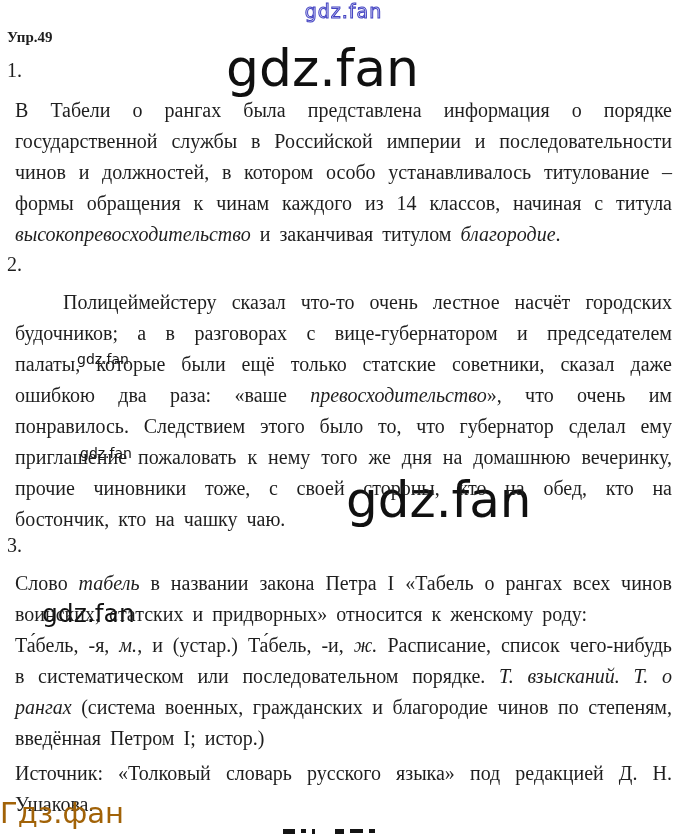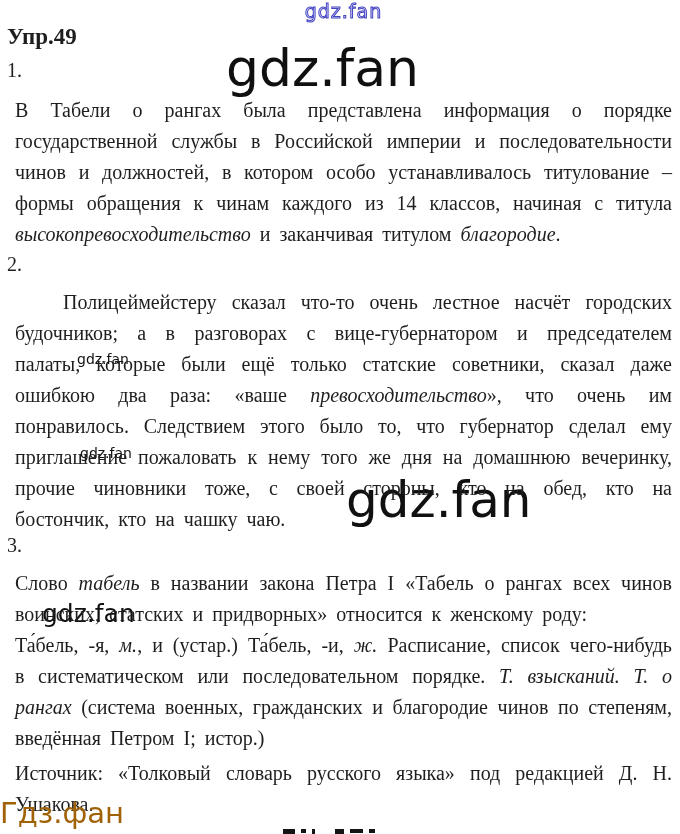--- a/index.html
+++ b/index.html
@@ -15,21 +15,21 @@
     background:var(--bg);
     overflow:hidden;
     font-family:"Liberation Serif", serif;
     color:var(--text);
     padding-left:7px;
   }
   
   .block{position:absolute;left:7px;right:7px;}
   .title{
     top:25px;
-    font-size:23px;line-height:24px;font-weight:bold;
+    font-size:15px;line-height:24px;font-weight:bold;
   }
   .marker{font-size:20px;line-height:30px;}
   .m1{top:55px;}
   .m2{top:249px;}
   .m3{top:530px;}
   .para{
     font-size:20px;line-height:31px;
     text-align:justify;
     word-spacing:4px;
     margin:8px;

